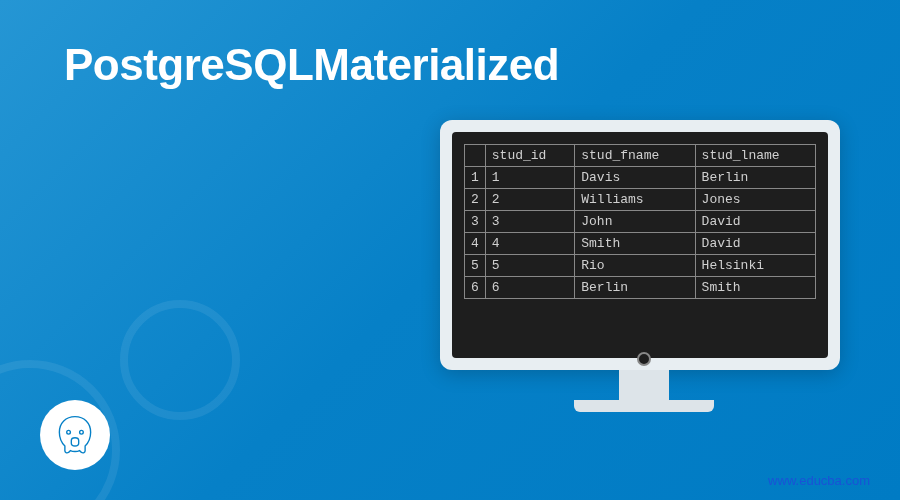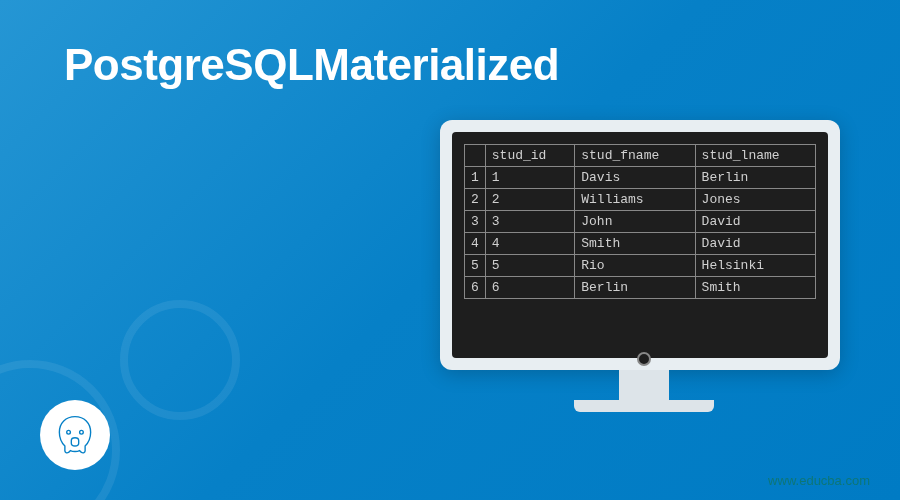--- a/index.html
+++ b/index.html
@@ -136,21 +136,21 @@
       position: absolute;
       bottom: 74px;
       left: 50%;
       transform: translateX(-7px);
     }
     
     .watermark {
       position: absolute;
       bottom: 12px;
       right: 30px;
-      color: #0f766e;
+      color: #1d4ed8;
       font-size: 13px;
       opacity: 0.9;
     }
   </style>
 </head>
 <body>
 
 <div class="gear-bg gear-1"></div>
 <div class="gear-bg gear-2"></div>
 

